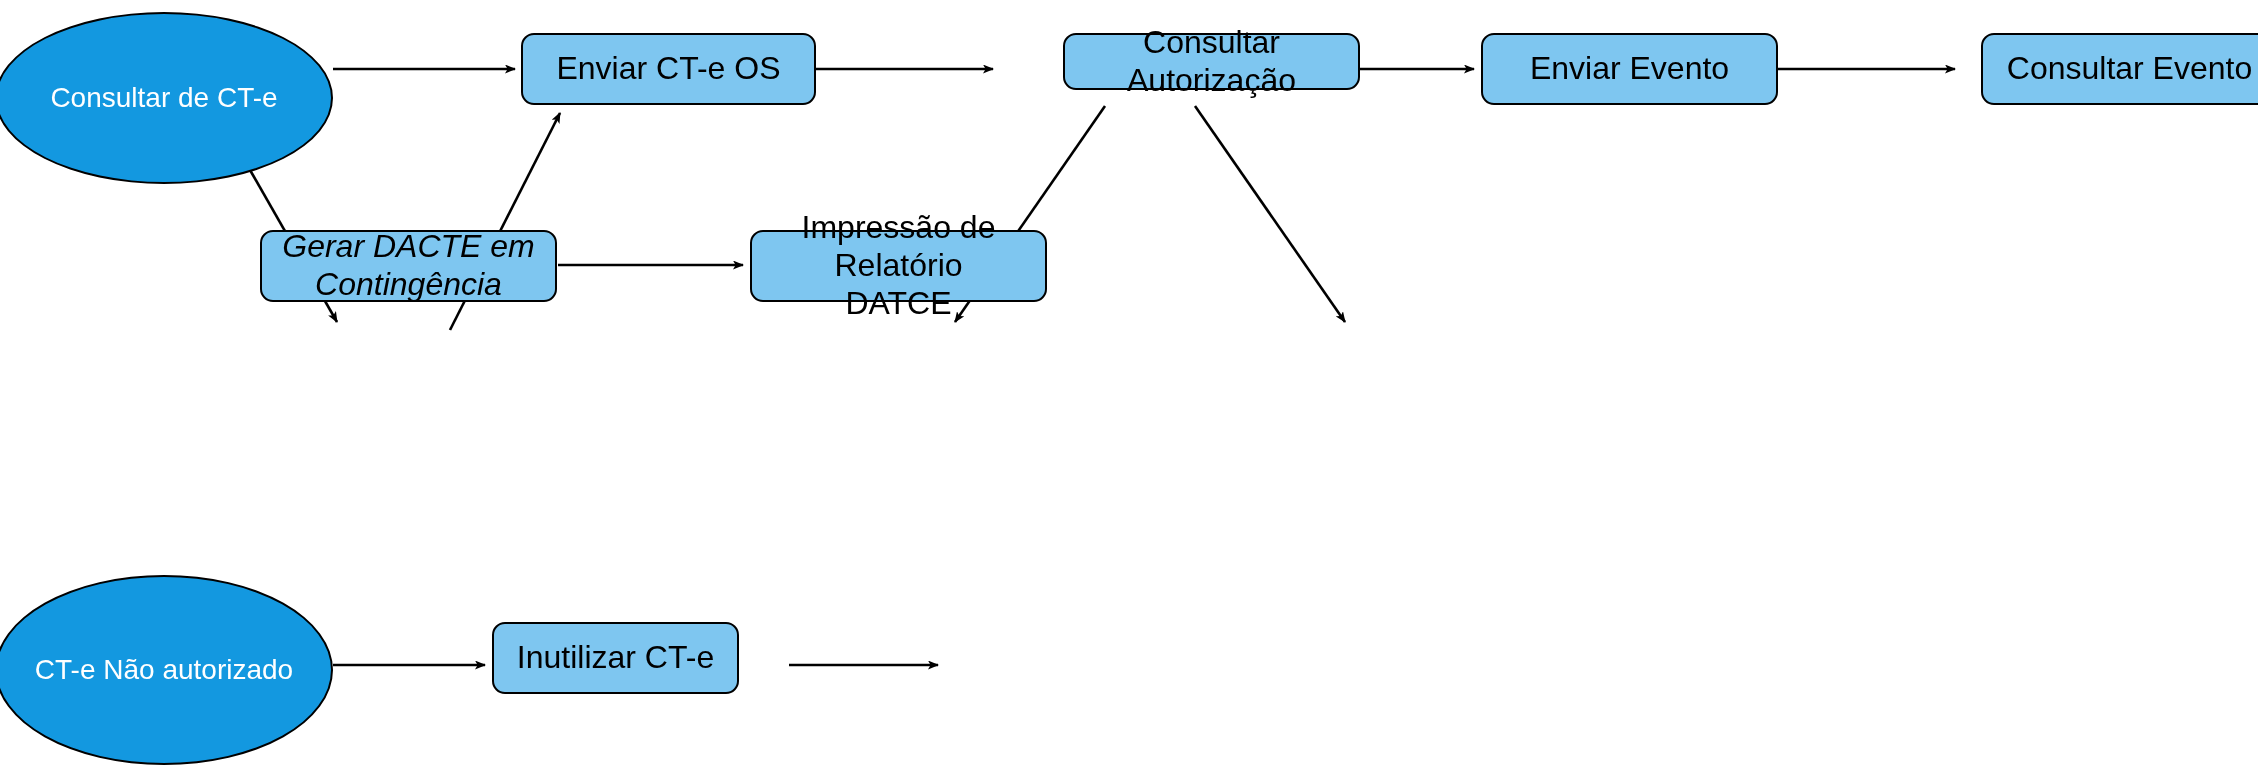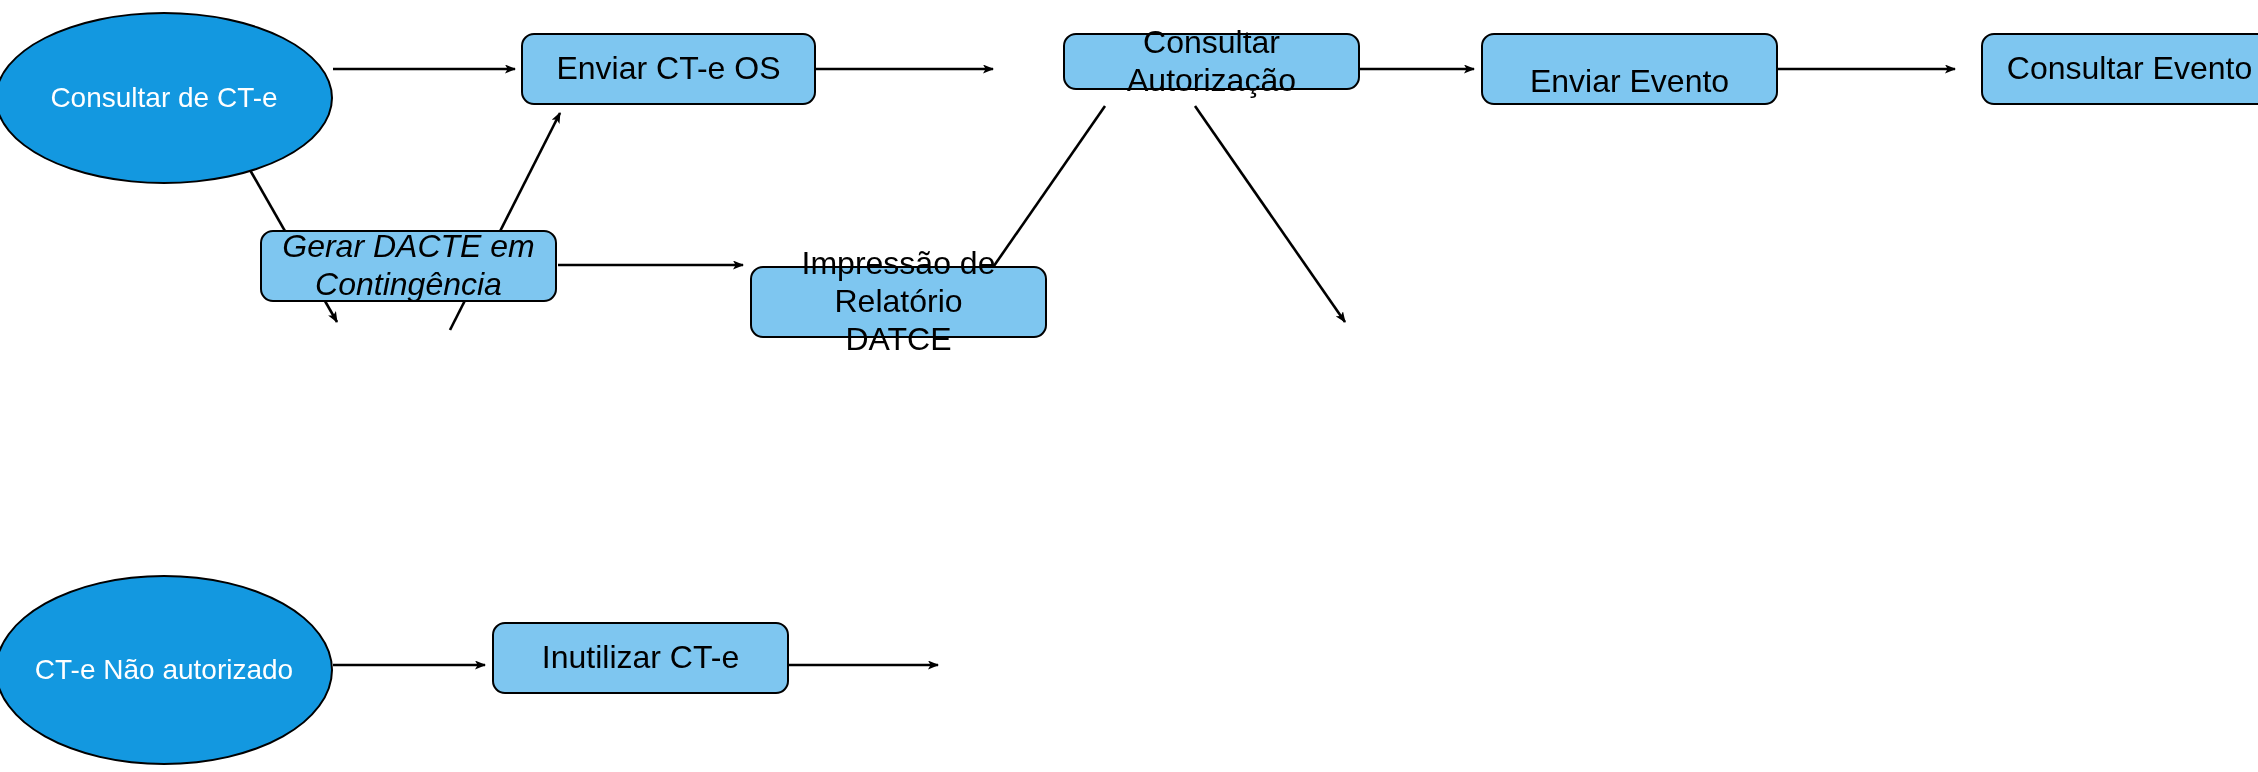--- a/index.html
+++ b/index.html
@@ -87,41 +87,41 @@
   </div>
 
   <div class="node node-process" style="left: 521px; top: 33px; width: 295px; height: 72px;">
     <span class="node-label">Enviar CT-e OS</span>
   </div>
 
   <div class="node node-process" style="left: 1054px; top: 33px; width: 297px; height: 57px; margin-left: 9px;">
     <span class="node-label">Consultar Autorização</span>
   </div>
 
-  <div class="node node-process" style="left: 1481px; top: 33px; width: 297px; height: 72px; align-items: flex-end;">
+  <div class="node node-process" style="left: 1481px; top: 33px; width: 297px; height: 72px;">
     <span class="node-label">Enviar Evento</span>
   </div>
 
   <div class="node node-process" style="left: 1961px; top: 33px; width: 297px; height: 72px; margin-left: 20px;">
     <span class="node-label">Consultar Evento</span>
   </div>
 
   <div class="node node-process" style="left: 260px; top: 230px; width: 297px; height: 72px; font-style: italic;">
     <span class="node-label">Gerar DACTE em
 Contingência</span>
   </div>
 
-  <div class="node node-process" style="left: 750px; top: 230px; width: 297px; height: 72px; margin-top: 36px;">
+  <div class="node node-process" style="left: 750px; top: 230px; width: 297px; height: 72px;">
     <span class="node-label">Impressão de Relatório
 DATCE</span>
   </div>
 
 
   <div class="node node-terminator" style="left: -5px; top: 575px; width: 338px; height: 190px;">
     <span class="node-label">CT-e Não autorizado</span>
   </div>
 
-  <div class="node node-process" style="left: 492px; top: 622px; width: 297px; height: 72px;">
+  <div class="node node-process" style="left: 492px; top: 622px; width: 247px; height: 72px;">
     <span class="node-label">Inutilizar CT-e</span>
   </div>
 
 
 </div>
 
 </body></html>

